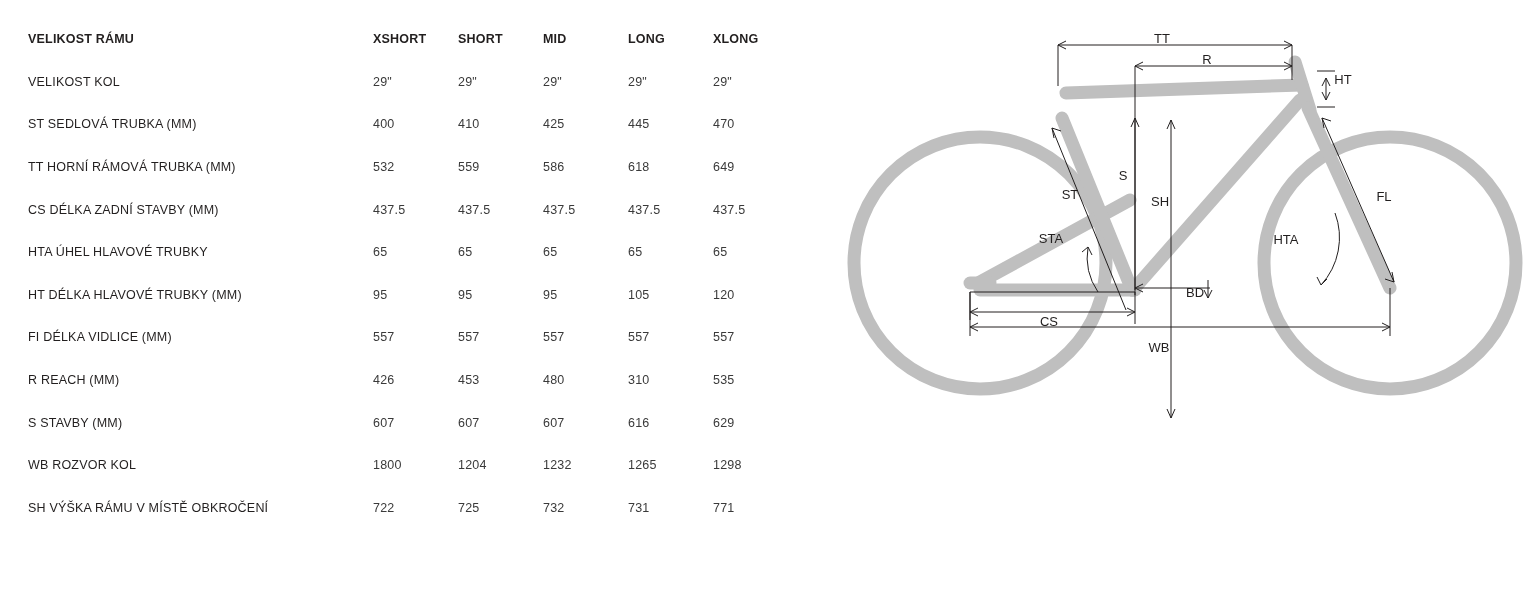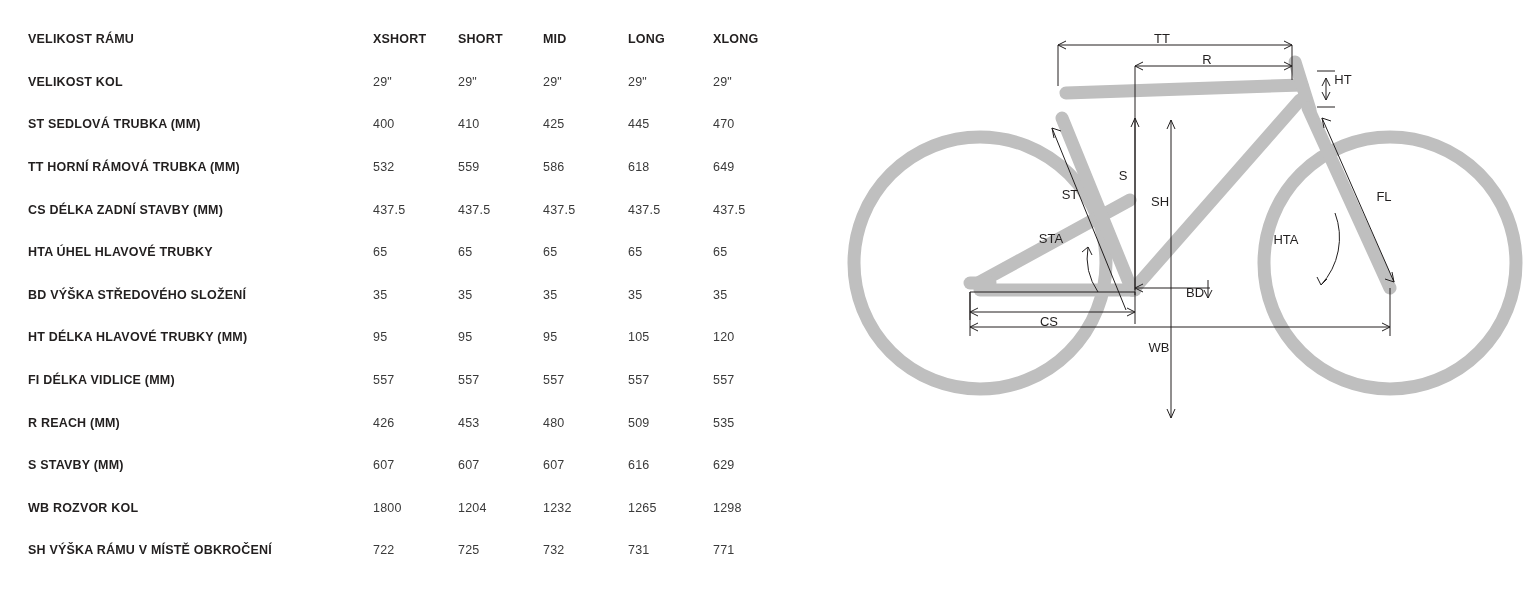--- a/index.html
+++ b/index.html
@@ -49,21 +49,21 @@
   table.geo th.size-col, table.geo td.size-col {
     width: 85px;
     font-weight: bold;
     letter-spacing: 0.2px;
   }
   table.geo td.size-col {
     font-weight: normal;
     color: #3a3a3a;
   }
   table.geo td.label-col {
-    font-weight: bold;
+    font-weight: normal;
   }
 
   
   #diagram {
     position: absolute;
     left: 830px;
     top: 0;
     width: 701px;
     height: 435px;
   }
@@ -131,49 +131,41 @@
         </tr>
         <tr>
           <td class="label-col">HTA ÚHEL HLAVOVÉ TRUBKY</td>
           <td class="size-col">65</td>
           <td class="size-col">65</td>
           <td class="size-col">65</td>
           <td class="size-col">65</td>
           <td class="size-col">65</td>
         </tr>
         <tr>
-          <td class="label-col">BD VÝŠKA STŘEDOVÉHO SLOŽENÍ</td>
-          <td class="size-col">35</td>
-          <td class="size-col">35</td>
-          <td class="size-col">35</td>
-          <td class="size-col">35</td>
-          <td class="size-col">35</td>
-        </tr>
-        <tr>
           <td class="label-col">HT DÉLKA HLAVOVÉ TRUBKY (MM)</td>
           <td class="size-col">95</td>
           <td class="size-col">95</td>
           <td class="size-col">95</td>
           <td class="size-col">105</td>
           <td class="size-col">120</td>
         </tr>
         <tr>
           <td class="label-col">FI DÉLKA VIDLICE (MM)</td>
           <td class="size-col">557</td>
           <td class="size-col">557</td>
           <td class="size-col">557</td>
           <td class="size-col">557</td>
           <td class="size-col">557</td>
         </tr>
         <tr>
           <td class="label-col">R REACH (MM)</td>
           <td class="size-col">426</td>
           <td class="size-col">453</td>
           <td class="size-col">480</td>
-          <td class="size-col">509</td>
+          <td class="size-col">310</td>
           <td class="size-col">535</td>
         </tr>
         <tr>
           <td class="label-col">S STAVBY (MM)</td>
           <td class="size-col">607</td>
           <td class="size-col">607</td>
           <td class="size-col">607</td>
           <td class="size-col">616</td>
           <td class="size-col">629</td>
         </tr>

